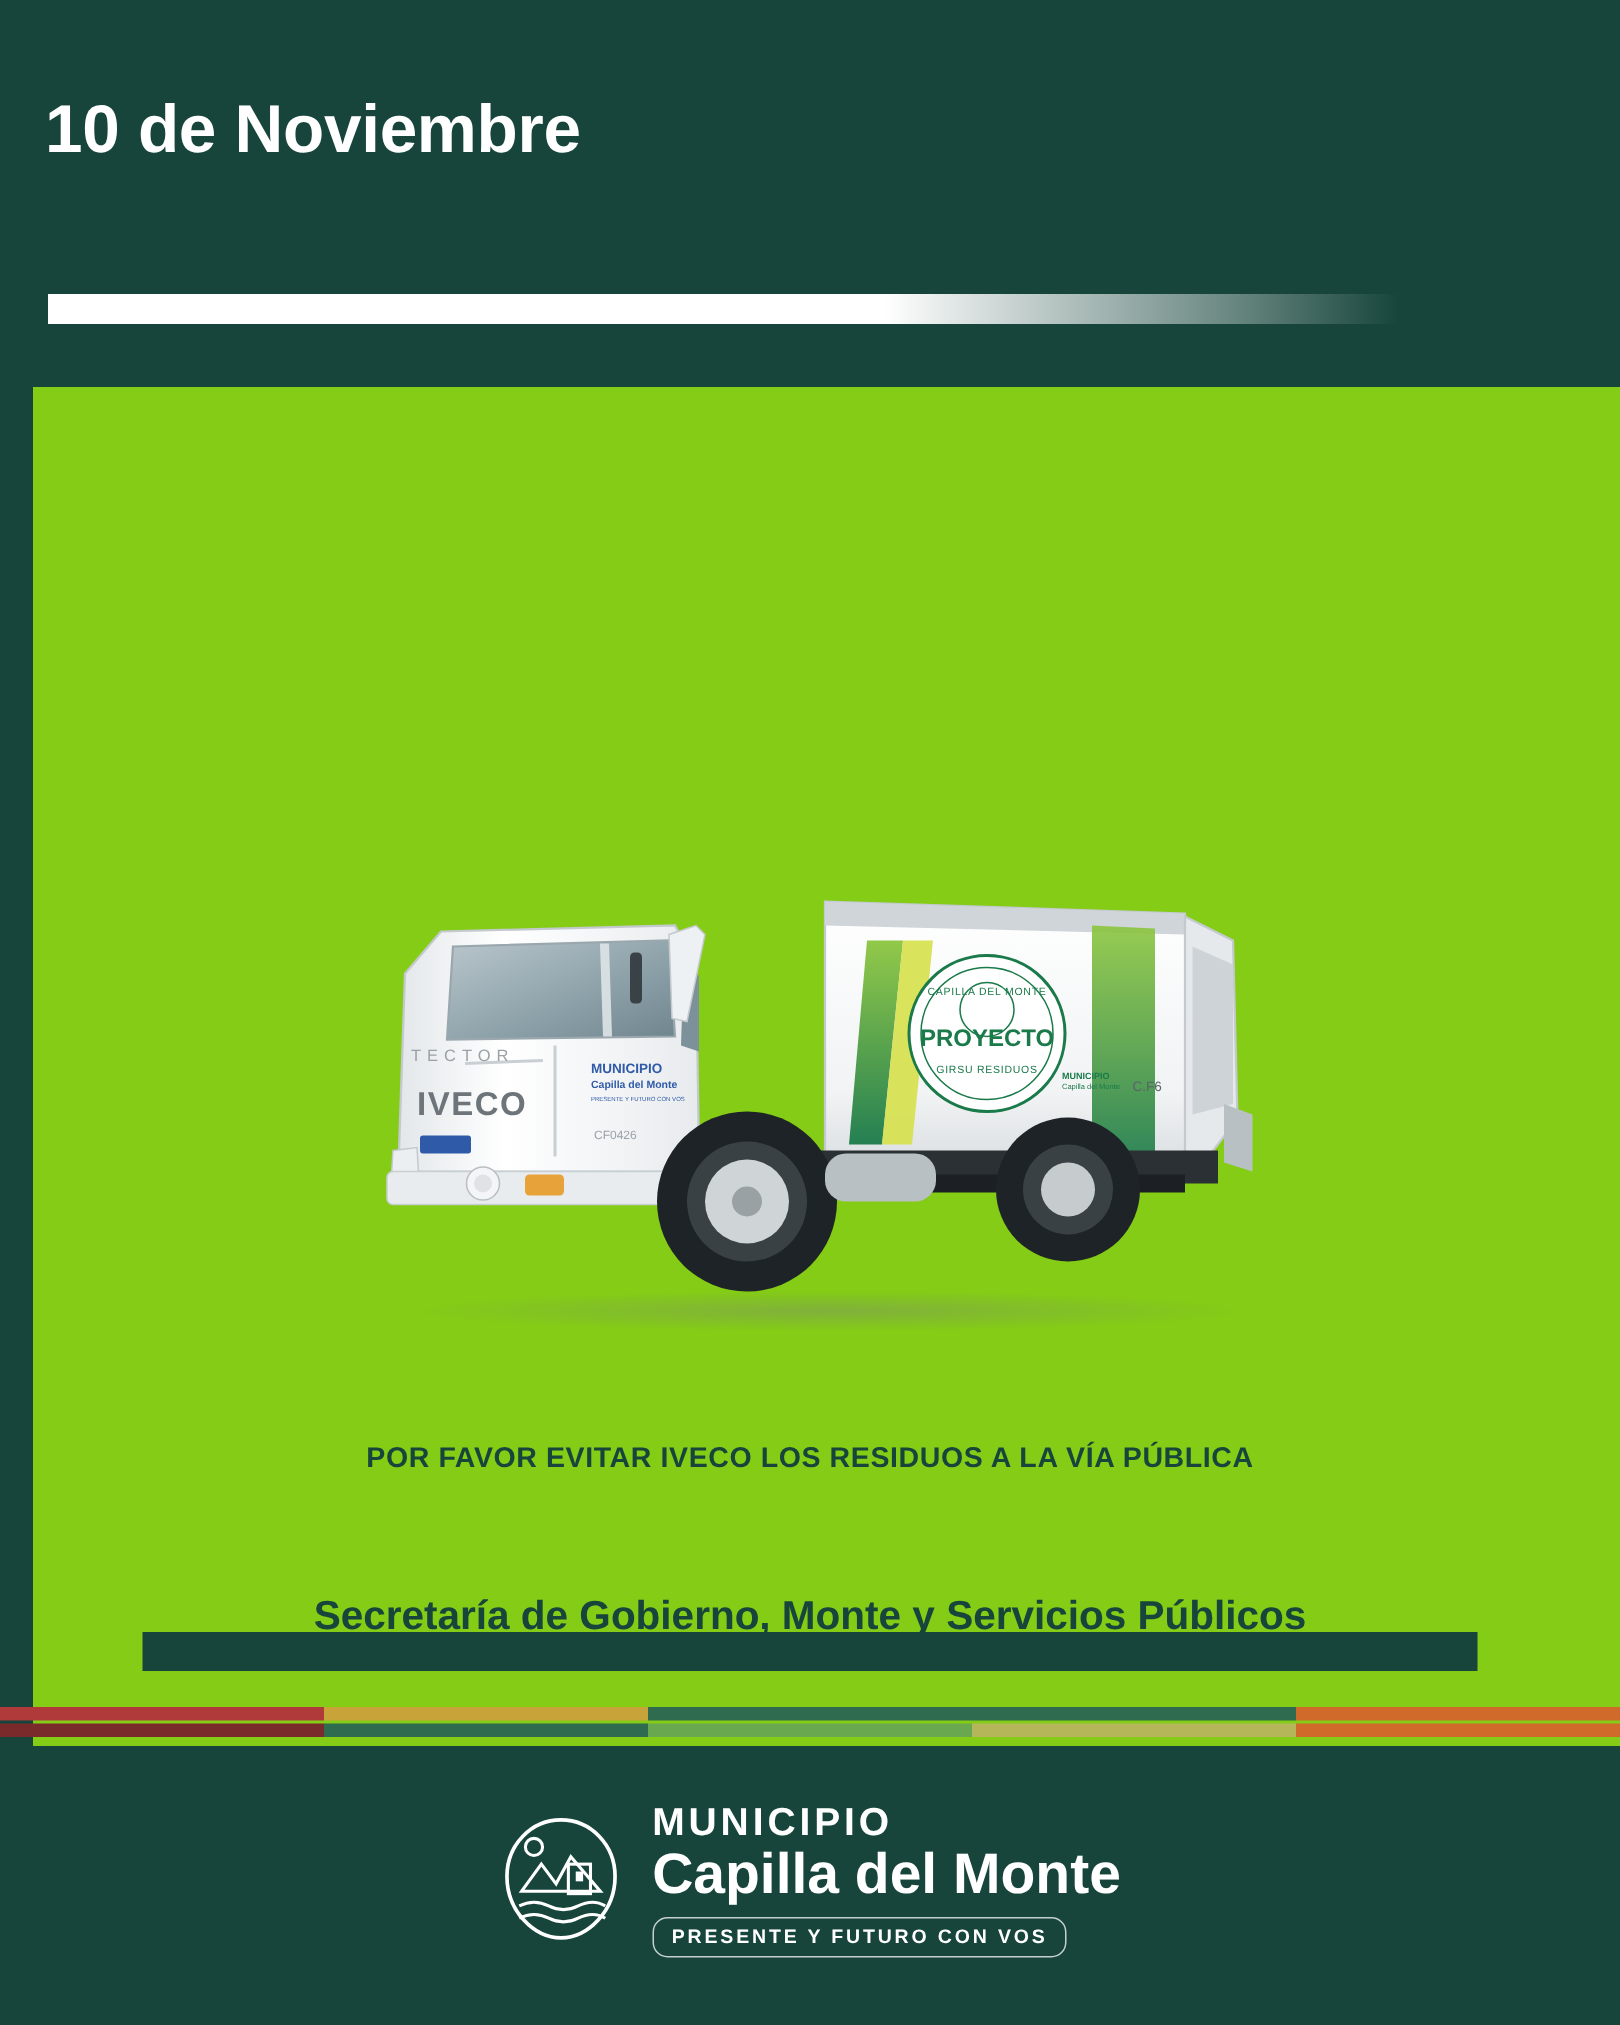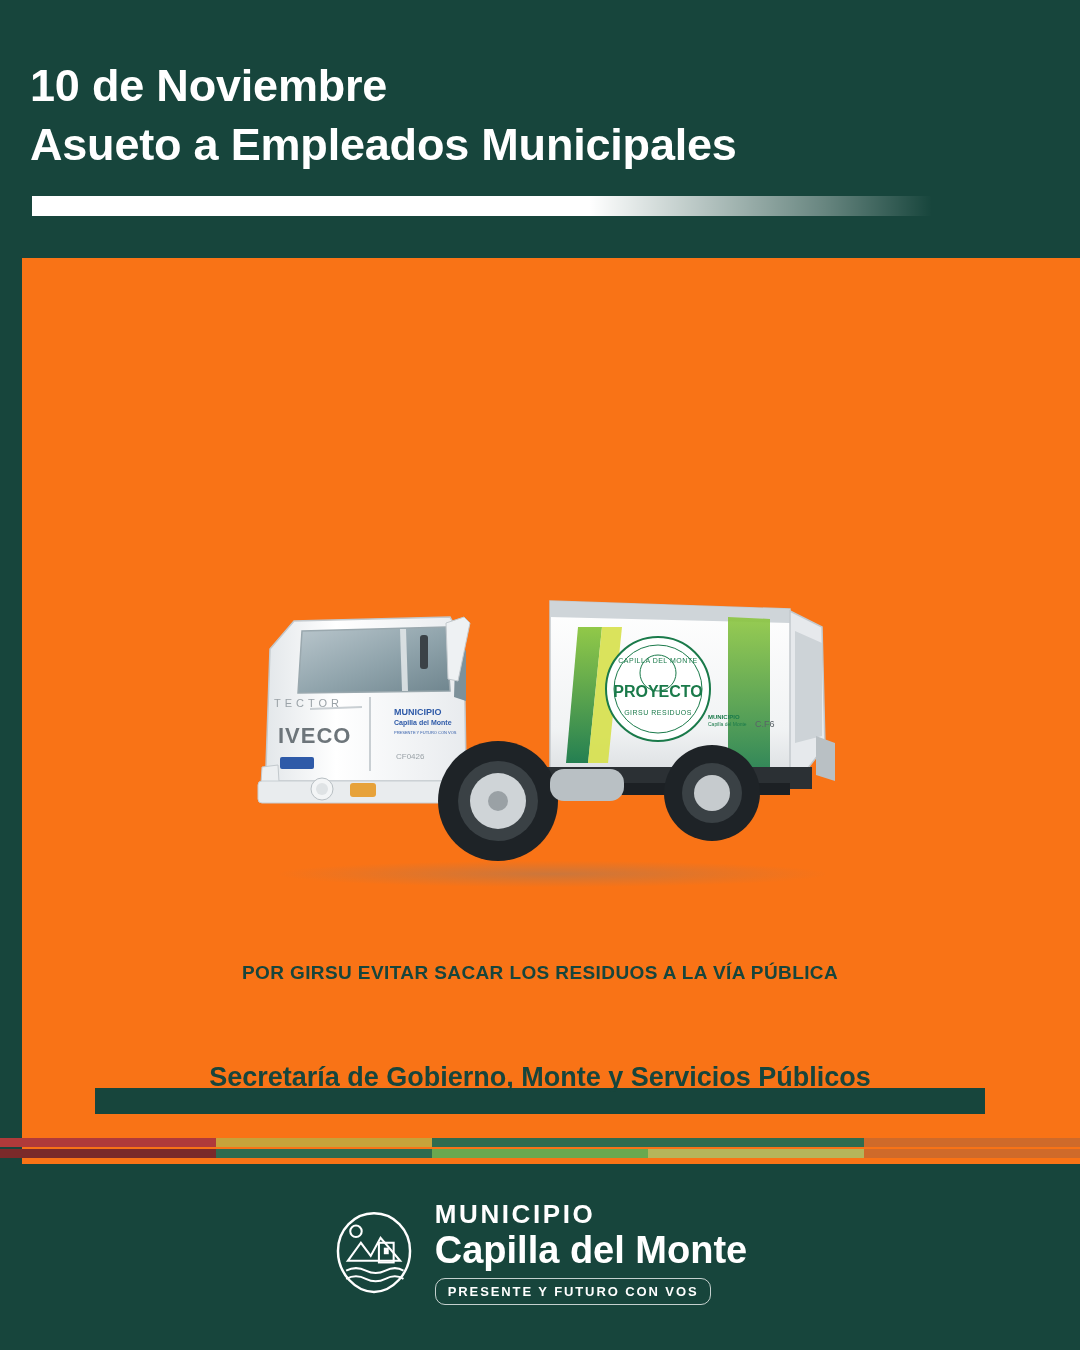--- a/index.html
+++ b/index.html
@@ -10,21 +10,21 @@
     width: 1080px;
     height: 1350px;
     background: #ffffff;
     font-family: "Liberation Sans", sans-serif;
     overflow: hidden;
   }
   .poster {
     position: relative;
     width: 1080px;
     height: 1350px;
-    background: #f97316;
+    background: #84cc16;
     overflow: hidden;
   }
 
   
   .left-spine {
     position: absolute;
     left: 0;
     top: 0;
     width: 22px;
     height: 1350px;
@@ -209,21 +209,20 @@
 </head>
 <body>
 
 <div class="poster">
 
   <div class="left-spine"></div>
 
   <div class="header">
     <div class="header-title">
       <span>10 de Noviembre</span>
-      <span class="line2">Asueto a Empleados Municipales</span>
     </div>
     <div class="header-rule"></div>
   </div>
 
 
   <div class="truck-area">
     <div class="truck-shadow"></div>
     <svg width="600" height="400" viewBox="0 0 600 400">
       <defs>
         <linearGradient id="bodyGrad" x1="0" y1="0" x2="0" y2="1">
@@ -315,21 +314,21 @@
       <g>
         <circle cx="462" cy="262" r="48" fill="#1e2327"></circle>
         <circle cx="462" cy="262" r="30" fill="#3a4145"></circle>
         <circle cx="462" cy="262" r="18" fill="#c6cbce"></circle>
       </g>
 
       <rect x="300" y="238" width="74" height="32" rx="14" fill="#b9c0c4"></rect>
     </svg>
   </div>
 
-  <div class="notice">POR GIRSU EVITAR SACAR LOS RESIDUOS A LA VÍA PÚBLICA</div>
+  <div class="notice">POR FAVOR EVITAR IVECO LOS RESIDUOS A LA VÍA PÚBLICA</div>
 
   <div class="sec-bar">
     <div class="sec-bar-bg"></div>
     <div class="sec-text">Secretaría de Gobierno, Monte y Servicios Públicos</div>
   </div>
 
   <div class="stripes">
     <div class="stripe top" style="left:0; width:216px; background:#b03a3a;"></div>
     <div class="stripe top" style="left:216px; width:216px; background:#c7a33a;"></div>
     <div class="stripe top" style="left:432px; width:216px; background:#2f6b4f;"></div>

